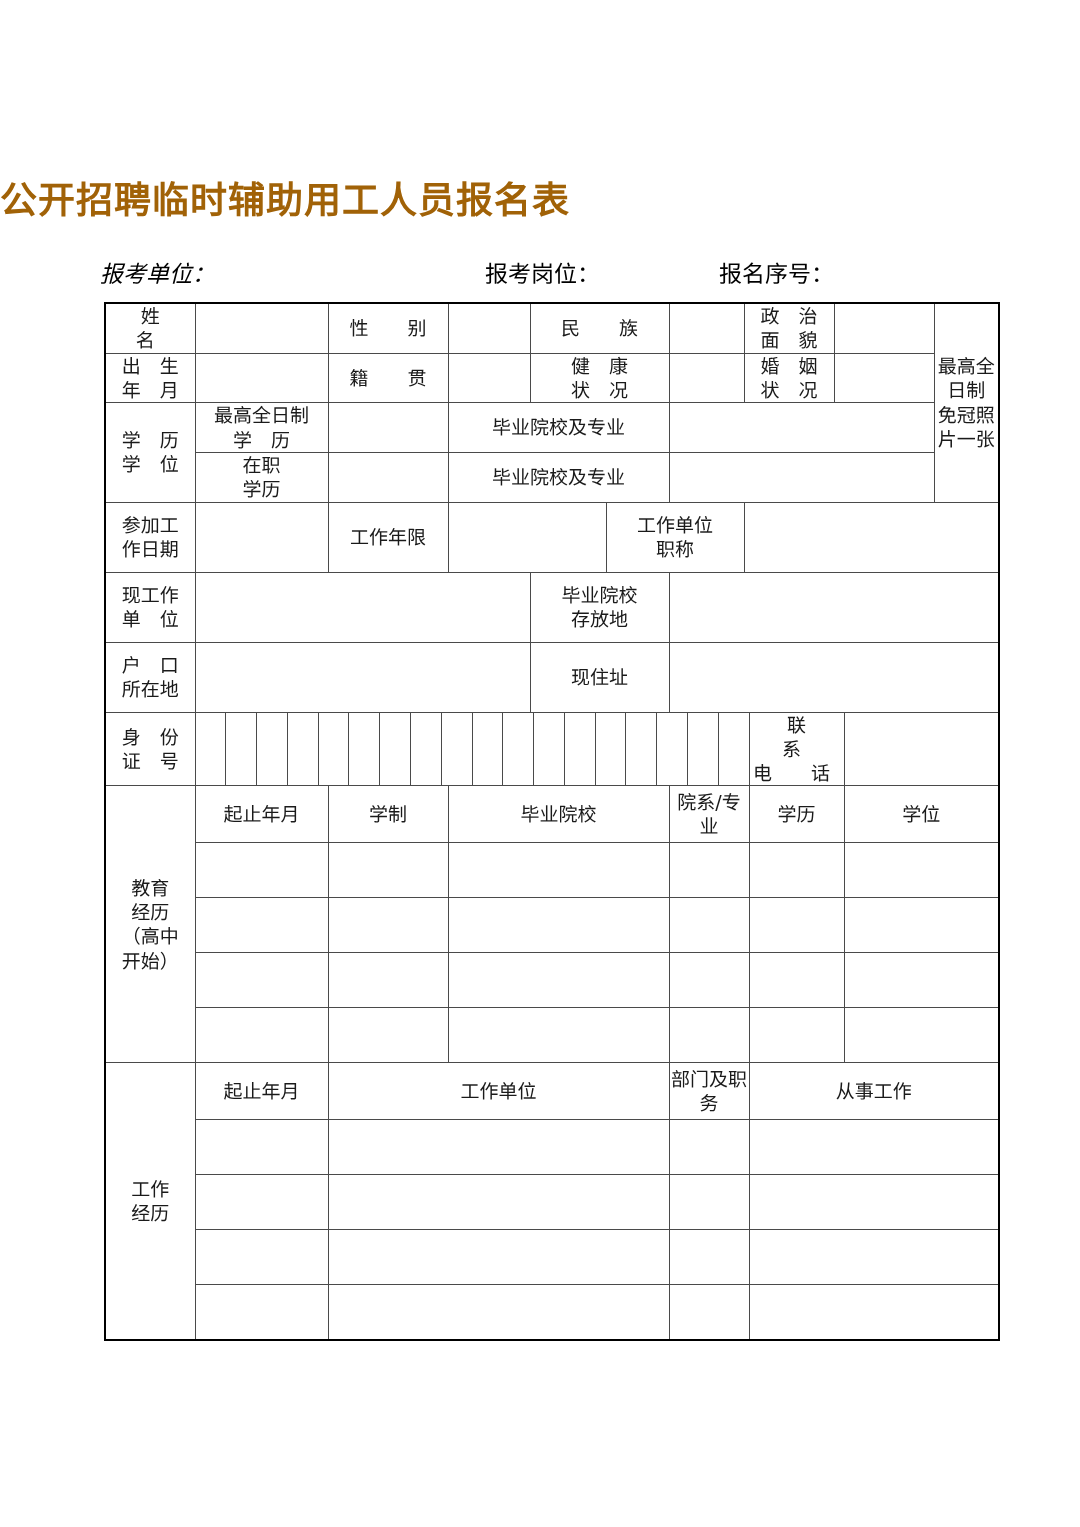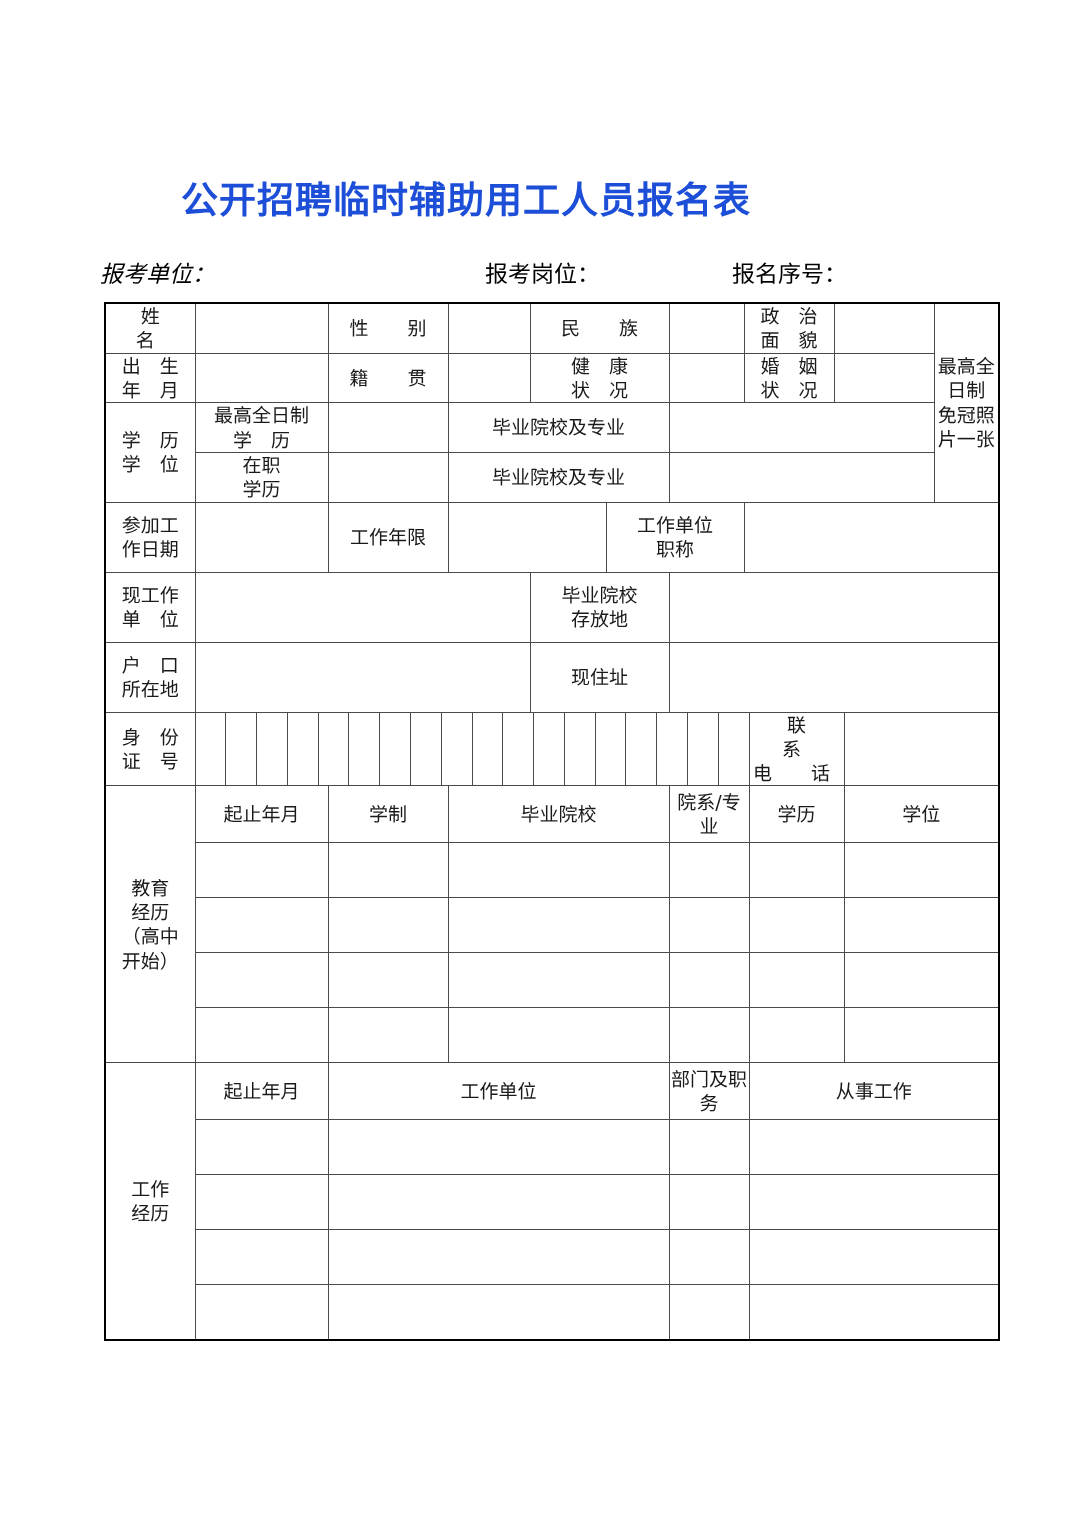--- a/index.html
+++ b/index.html
@@ -23,47 +23,46 @@
     height: 1527px;
     box-sizing: border-box;
   }
 
   
   .form-title {
     position: absolute;
     top: 170px;
     left: 0;
     width: 932px;
-    text-align: center;
     font-size: 37px;
     font-weight: bold;
     letter-spacing: 1px;
     font-family: "DejaVu Sans", "Liberation Sans", sans-serif;
-    color: #1d4ed8;
+    color: #a16207;
   }
 
   
   .header-fields {
     position: absolute;
     top: 255px;
     left: 96px;
     width: 890px;
     height: 34px;
     font-size: 23px;
     color: #000;
   }
   .header-fields .hf {
     position: absolute;
     top: 0;
     white-space: nowrap;
     font-family: "DejaVu Sans", "Liberation Sans", sans-serif;
   }
   .hf-unit   { left: 4px; font-style: italic; }
   .hf-post   { left: 389px; }
-  .hf-serial { left: 636px; }
+  .hf-serial { left: 623px; }
 
   
   .form-table {
     position: absolute;
     top: 302px;
     left: 104px;
     width: 894px;
     border-collapse: collapse;
     table-layout: fixed;
     font-size: 19px;

